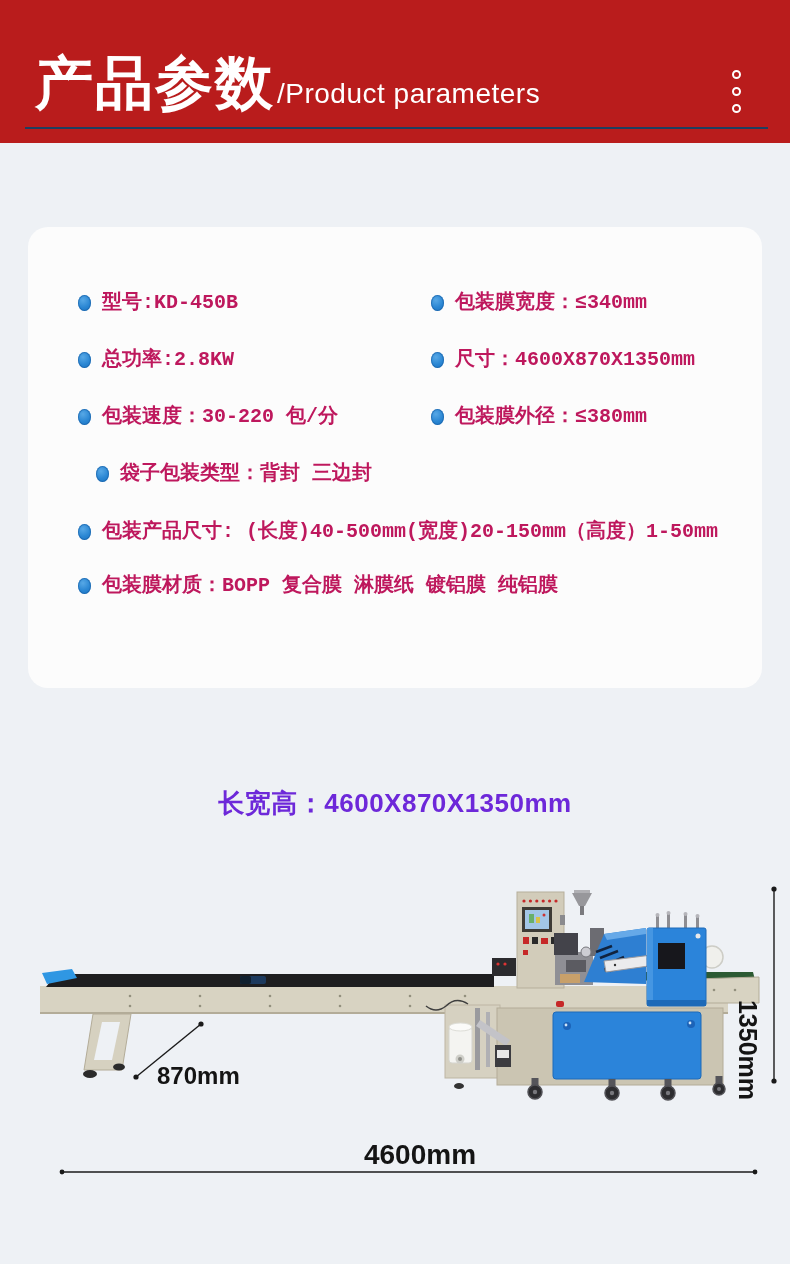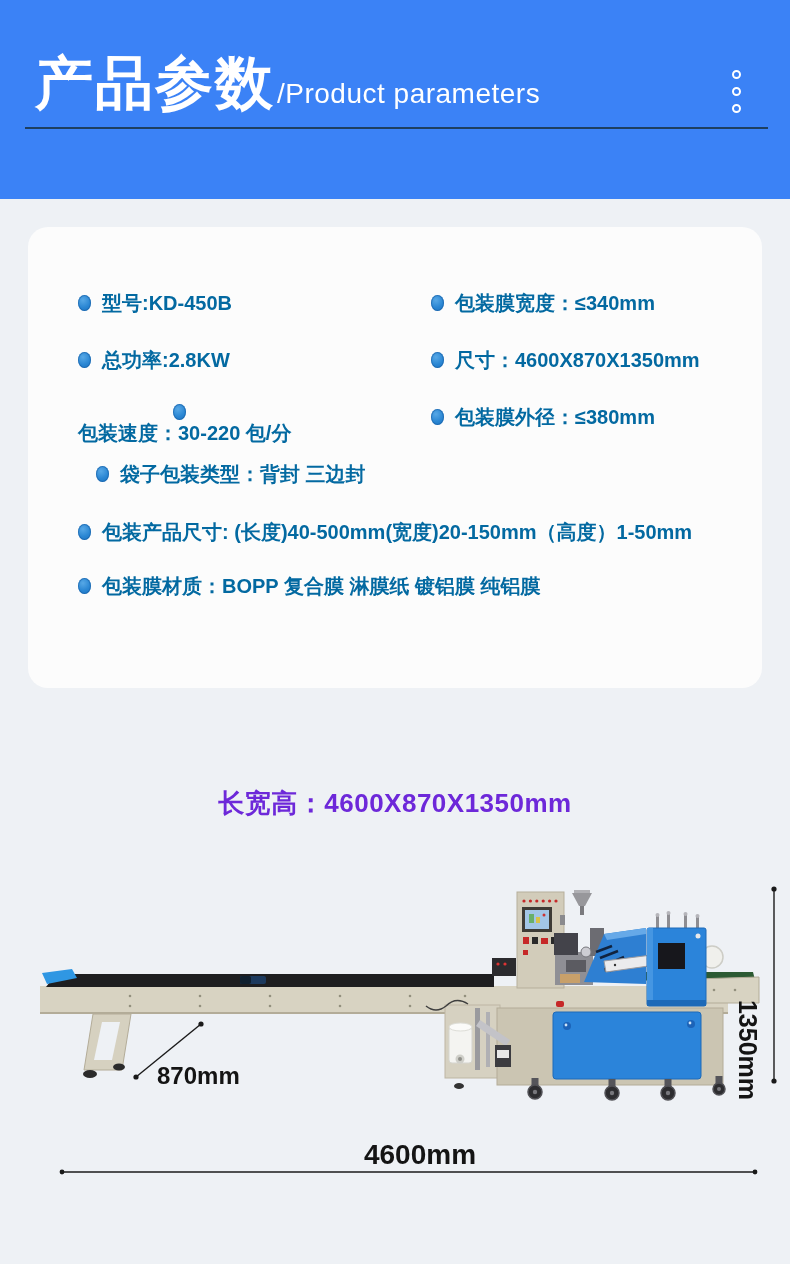--- a/index.html
+++ b/index.html
@@ -1,32 +1,32 @@
 <!DOCTYPE html>
 <html><head>
 <meta charset="utf-8">
 <style>
   html,body{margin:0;padding:0;background:#eef1f5;}
   .page{position:relative;width:790px;height:1264px;background:#eef1f5;overflow:hidden;
         font-family:"Liberation Sans",sans-serif;color:#111;}
   
-  .header{position:absolute;top:0;left:0;width:790px;height:199px;background:#3b82f6;}
+  .header{position:absolute;top:0;left:0;width:790px;height:143px;background:#b91c1c;}
   .title-row{position:absolute;left:35px;top:50px;display:flex;align-items:baseline;color:#fff;white-space:nowrap;}
   .title-cn{font-size:58px;font-weight:800;letter-spacing:2px;line-height:1.15;}
   .title-en{font-size:28px;font-weight:400;margin-left:2px;letter-spacing:0.5px;}
   .header-line{position:absolute;top:127px;left:25px;width:743px;height:1.5px;background:#1e3f60;}
   .dots{position:absolute;left:732px;top:70px;display:flex;flex-direction:column;gap:8px;}
   .dot{width:5px;height:5px;border:2.4px solid #fff;border-radius:50%;background:transparent;}
   
   .card{position:absolute;left:28px;top:227px;width:734px;height:461px;background:#fcfcfc;border-radius:20px;}
   .spec-item{position:absolute;display:flex;align-items:center;height:26px;}
   .bullet{width:13px;height:16px;border-radius:50%;flex:none;margin-right:11px;
           background:radial-gradient(circle at 38% 32%, #57a8e6 0%, #2a86d3 55%, #1d72be 100%);
           box-shadow:inset 0 0 0 1px rgba(18,90,160,.55);}
-  .spec-text{font-size:20px;font-weight:700;color:#0369a1;white-space:nowrap;line-height:26px;}
+  .spec-text{font-size:20px;font-weight:700;color:#be185d;white-space:nowrap;line-height:26px;font-family:Liberation Mono, monospace;}
   
   .size-summary{position:absolute;top:786px;left:0;width:790px;text-align:center;
                 font-size:26px;font-weight:700;color:#6d28d9;letter-spacing:0.5px;}
   
   .machine{position:absolute;left:0;top:0;width:790px;height:1264px;pointer-events:none;}
   .dim-text{fill:#141414;font-family:"Liberation Sans",sans-serif;font-weight:600;}
 </style>
 </head>
 <body>
 
@@ -47,21 +47,21 @@
 
   <div class="card">
     <div class="spec-item" style="left:50px;top:63px;">
       <span class="bullet"></span>
       <span class="spec-text">型号:KD-450B</span>
     </div>
     <div class="spec-item" style="left:50px;top:120px;">
       <span class="bullet"></span>
       <span class="spec-text">总功率:2.8KW</span>
     </div>
-    <div class="spec-item" style="left:50px;top:177px;flex-direction:column;">
+    <div class="spec-item" style="left:50px;top:177px;">
       <span class="bullet"></span>
       <span class="spec-text">包装速度：30-220 包/分</span>
     </div>
     <div class="spec-item" style="left:68px;top:234px;">
       <span class="bullet"></span>
       <span class="spec-text">袋子包装类型：背封 三边封</span>
     </div>
     <div class="spec-item" style="left:403px;top:63px;">
       <span class="bullet"></span>
       <span class="spec-text">包装膜宽度：≤340mm</span>

